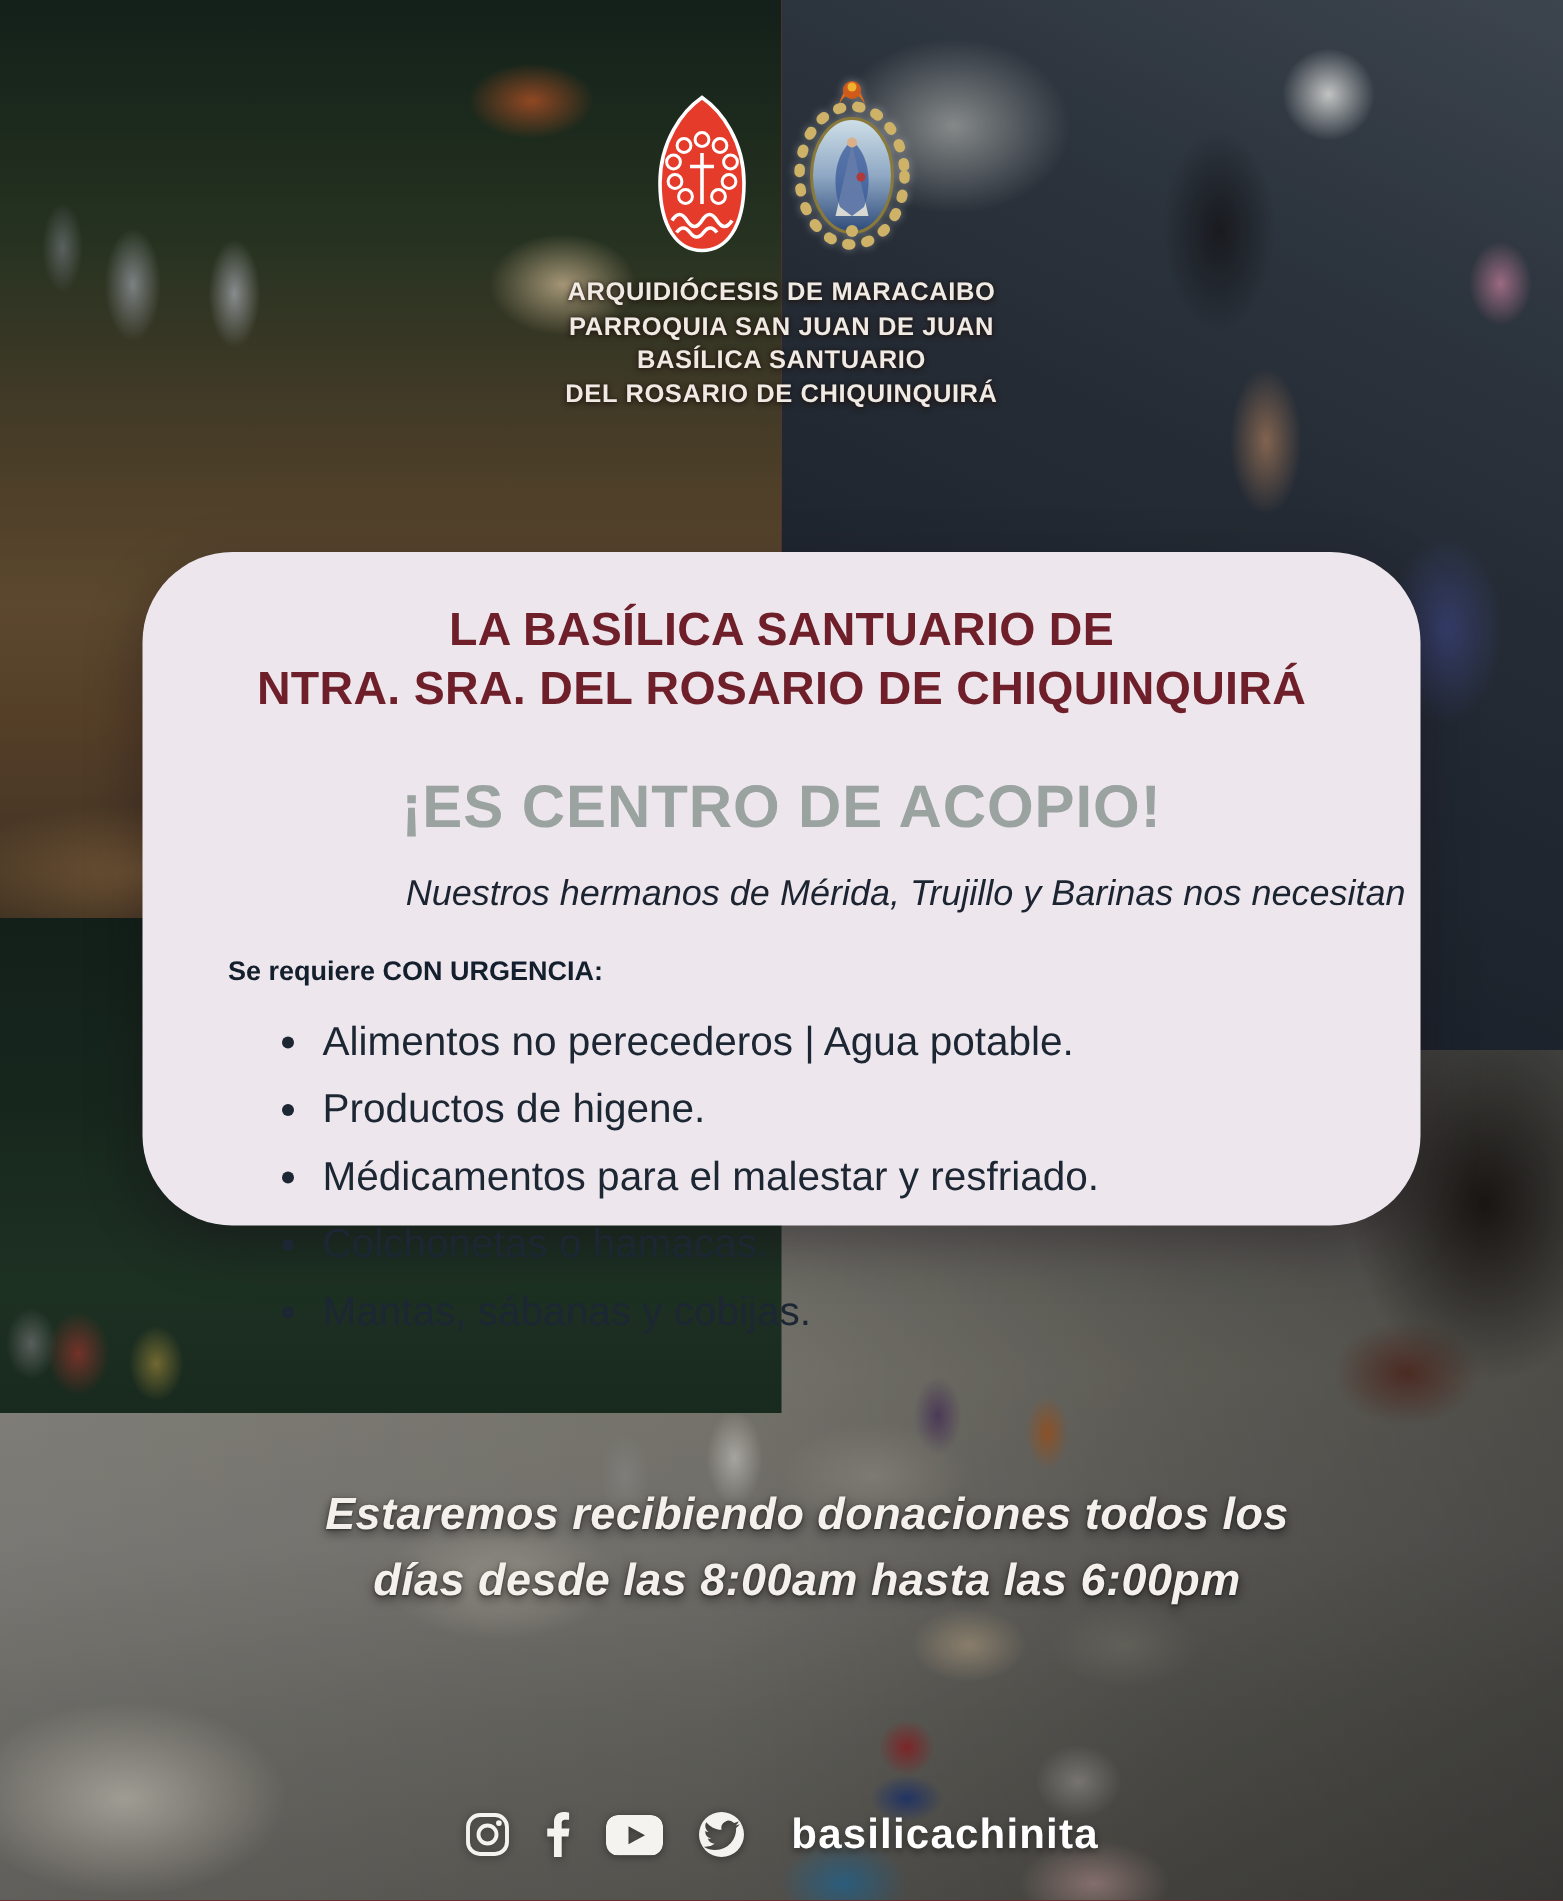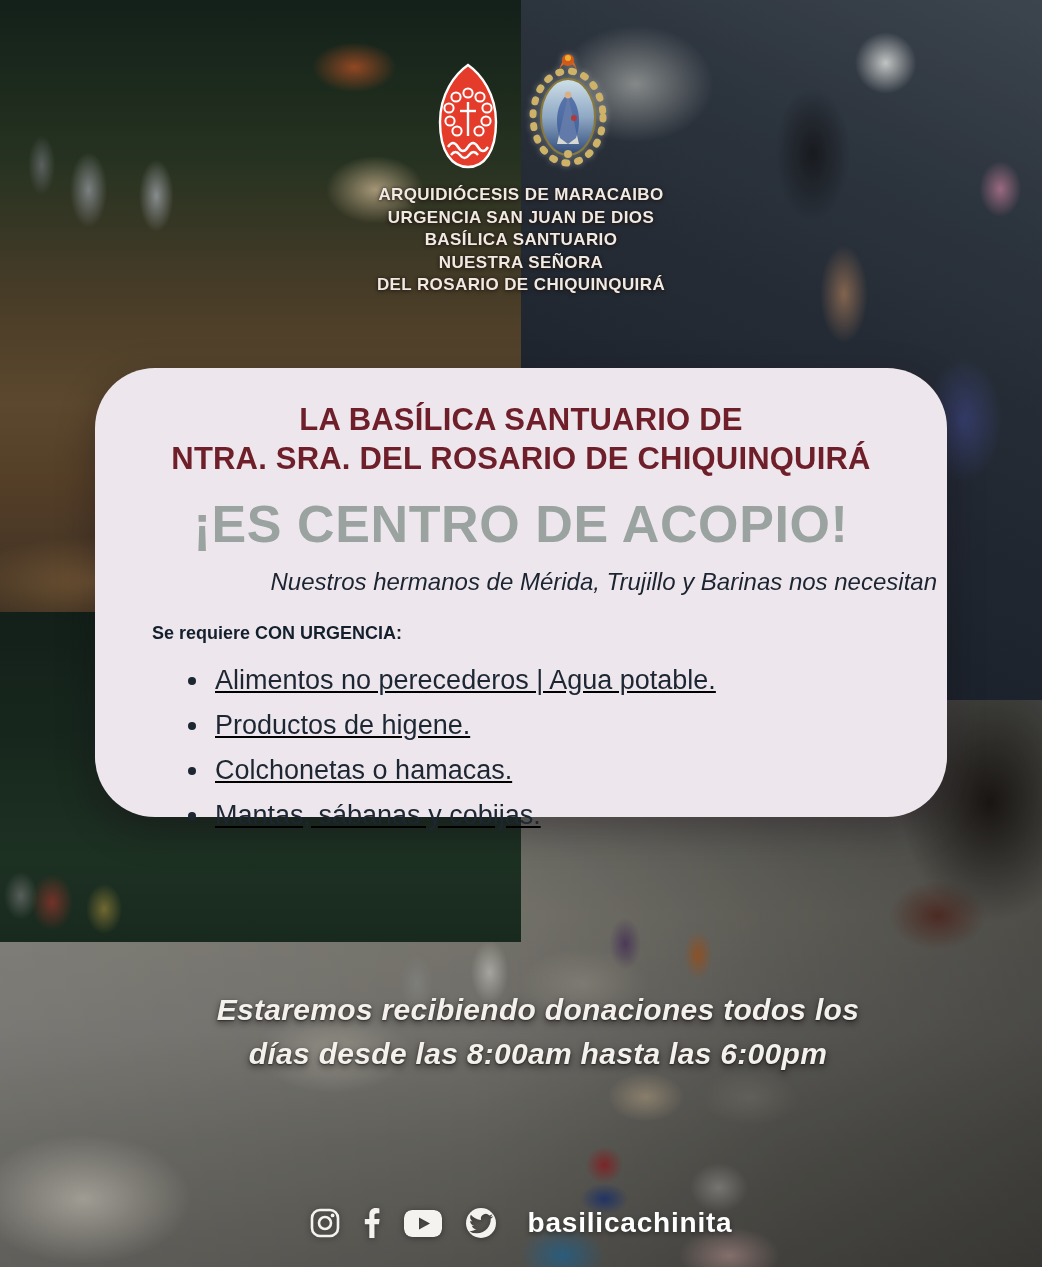--- a/index.html
+++ b/index.html
@@ -79,31 +79,31 @@
   .card{
     position:absolute;left:95px;top:368px;width:852px;height:449px;
     background:#ede7ed;border-radius:60px;box-shadow:0 12px 36px rgba(20,10,20,.35);
     box-sizing:border-box;
   }
   .card-title{
     margin:32px 20px 0;text-align:center;color:#6e1f2a;
     font-size:31px;line-height:39px;font-weight:bold;letter-spacing:.2px;
   }
   .card-subtitle{
-    margin:26px 20px 0;text-align:center;color:#9aa3a0;
-    font-size:52px;line-height:40px;font-weight:bold;letter-spacing:.6px;
+    margin:40px 20px 0;text-align:center;color:#9aa3a0;
+    font-size:40px;line-height:40px;font-weight:bold;letter-spacing:.6px;
   }
   .card-intro{
     margin:24px 10px 0;text-align:right;color:#1c2431;
     font-size:24px;line-height:28px;font-style:italic;
   }
   .card-urgent{
     margin:22px 0 0 57px;color:#141f2d;font-size:18px;line-height:30px;font-weight:bold;
   }
-  .needs-list{margin:10px 16px 0 120px;padding:0;list-style:none;text-decoration:underline;}
+  .needs-list{margin:10px 16px 0 120px;padding:0;list-style:none;}
   .needs-list li{
     position:relative;color:#1d2633;font-size:27px;line-height:45px;white-space:nowrap;
   }
   .needs-list li::before{
     content:"";position:absolute;left:-27px;top:19px;width:8px;height:8px;border-radius:50%;
     background:#1d2633;
   }
   
   .schedule{
     position:absolute;left:17px;top:988px;width:1042px;text-align:center;
@@ -175,37 +175,37 @@
       <path d="M47,46 L36,94 L58,94 Z" fill="#e8e4da" opacity="0.9"></path>
       <path d="M47,44 C36,52 33,72 39,88 L47,94 L55,88 C61,72 58,52 47,44 Z" fill="#3a5a9a" opacity="0.75"></path>
       <circle cx="47" cy="45" r="3.4" fill="#d9b08a"></circle>
       <circle cx="53" cy="68" r="3" fill="#b03a3a"></circle>
       <circle cx="47" cy="104" r="4" fill="#cdb268"></circle>
     </svg>
   </div>
 
   <div class="org-block">
     <div>ARQUIDIÓCESIS DE MARACAIBO</div>
-    <div>URGENCIA SAN JUAN DE DIOS</div>
+    <div>PARROQUIA SAN JUAN DE JUAN</div>
     <div>BASÍLICA SANTUARIO</div>
-    <div>NUESTRA SEÑORA</div>
     <div>DEL ROSARIO DE CHIQUINQUIRÁ</div>
   </div>
 
   <div class="card">
     <div class="card-title">
       <div>LA BASÍLICA SANTUARIO DE</div>
       <div>NTRA. SRA. DEL ROSARIO DE CHIQUINQUIRÁ</div>
     </div>
     <div class="card-subtitle">¡ES CENTRO DE ACOPIO!</div>
     <div class="card-intro">Nuestros hermanos de Mérida, Trujillo y Barinas nos necesitan</div>
     <div class="card-urgent">Se requiere CON URGENCIA:</div>
     <ul class="needs-list">
       <li>Alimentos no perecederos | Agua potable.</li>
       <li>Productos de higene.</li>
+      <li>Médicamentos para el malestar y resfriado.</li>
       <li>Colchonetas o hamacas.</li>
       <li>Mantas, sábanas y cobijas.</li>
     </ul>
   </div>
 
   <div class="schedule">
     <div>Estaremos recibiendo donaciones todos los</div>
     <div>días desde las 8:00am hasta las 6:00pm</div>
   </div>
 

